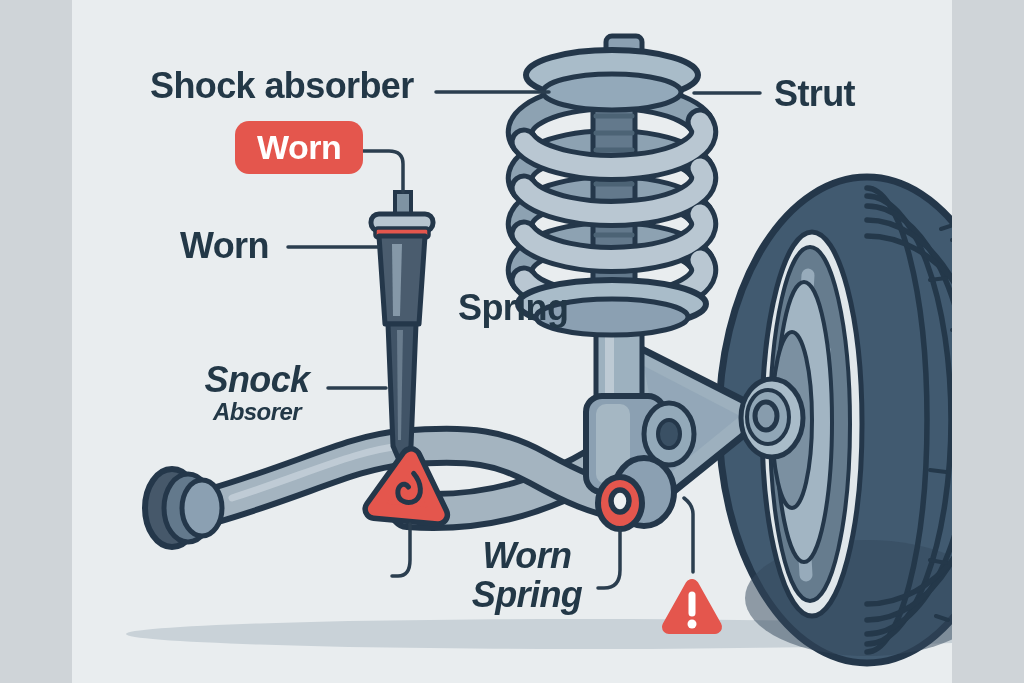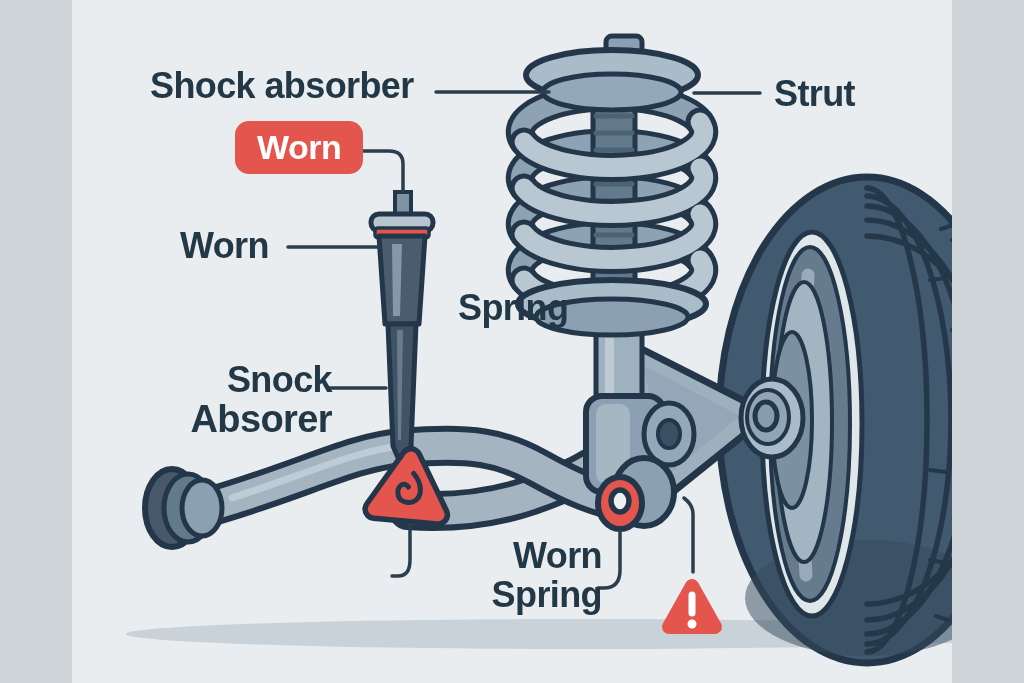--- a/index.html
+++ b/index.html
@@ -10,21 +10,21 @@
   body{background:#cfd4d8;font-family:"Liberation Sans",sans-serif;}
   .stage{
     position:relative;width:880px;height:683px;background:var(--background);
     overflow:hidden;margin:0 auto;
   }
   .stage svg{position:absolute;left:0;top:0;}
   .label{
     position:absolute;font-weight:700;font-size:36px;line-height:1.09;
     color:var(--ink);letter-spacing:-0.6px;white-space:nowrap;
   }
-  .label.center{text-align:right;white-space:normal;}
+  .label.center{text-align:center;white-space:normal;font-style:italic;}
   .badge{
     position:absolute;background:var(--alert_red);color:var(--badge_text);
     font-weight:700;font-size:34px;letter-spacing:-0.5px;
     padding:7px 22px;border-radius:14px;
   }
   .outline{stroke:#24374a;}
 </style>
 </head>
 <body>
 
@@ -179,21 +179,21 @@
   <div class="label" style="left:78px;top:66px;">Shock absorber</div>
 
   <div class="badge" style="left:163px;top:121px;">Worn</div>
 
   <div class="label" style="left:108px;top:226px;">Worn</div>
 
   <div class="label" style="left:386px;top:288px;">Spring</div>
 
   <div class="label center" style="left:110px;top:360px;width:150px;">
     <div>Snock</div>
-    <div style="font-size:38px;">Absorer</div>
+    <div style="font-size:24px;">Absorer</div>
   </div>
 
   <div class="label" style="left:694px;top:74px;margin-left:8px;">Strut</div>
 
 
   <div class="label center" style="left:380px;top:536px;width:150px;">
     <div>Worn</div>
     <div>Spring</div>
   </div>
 

